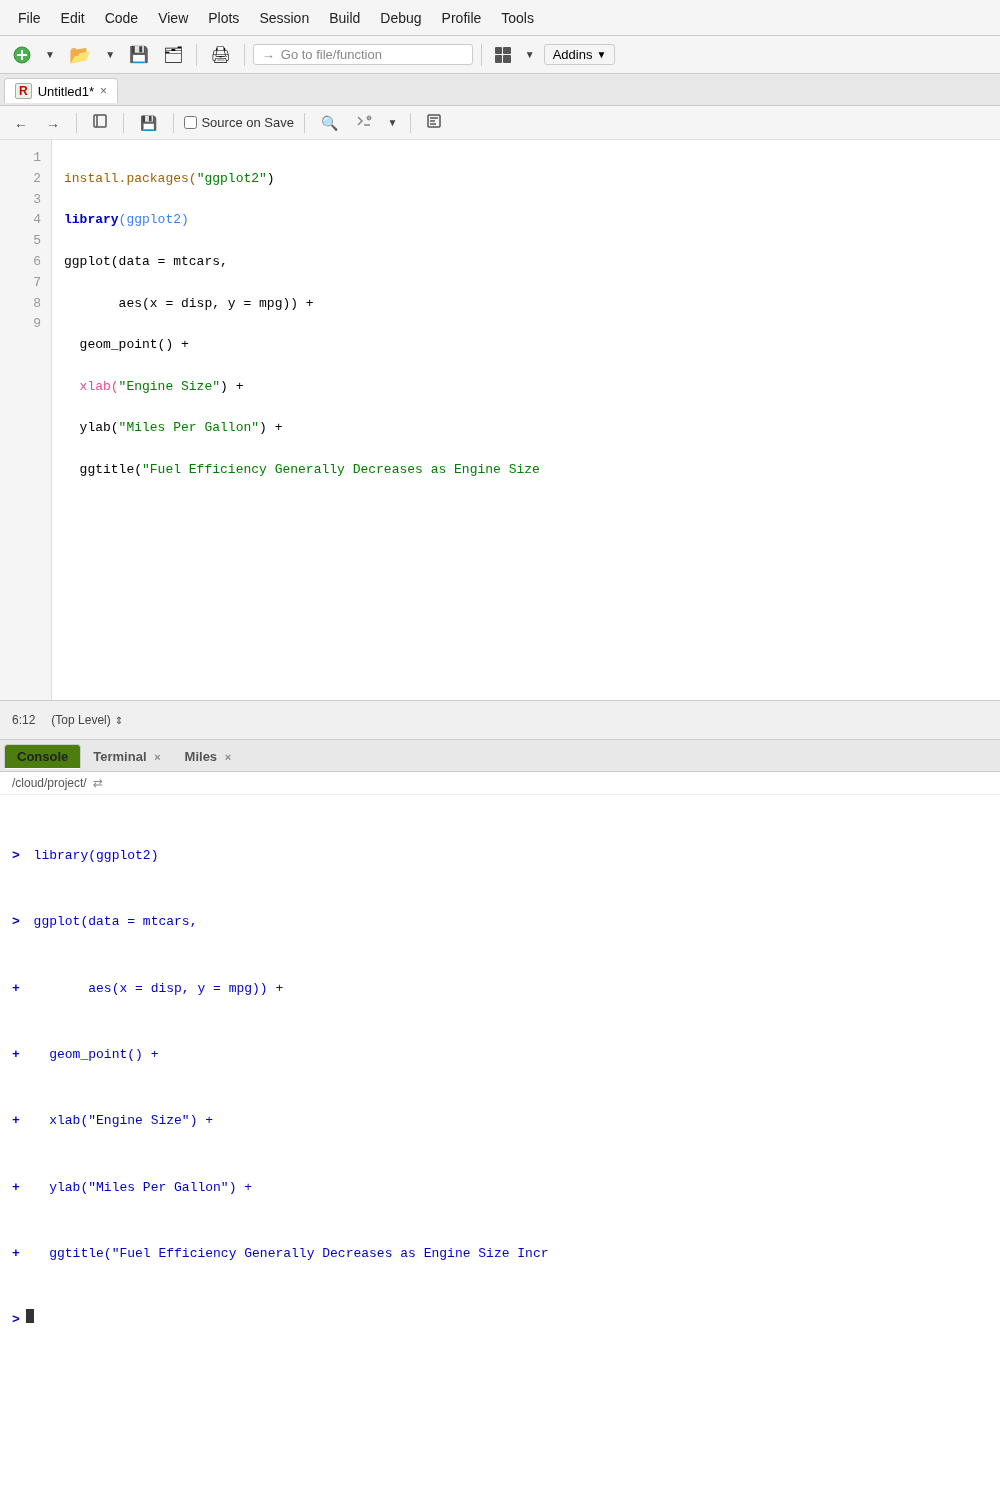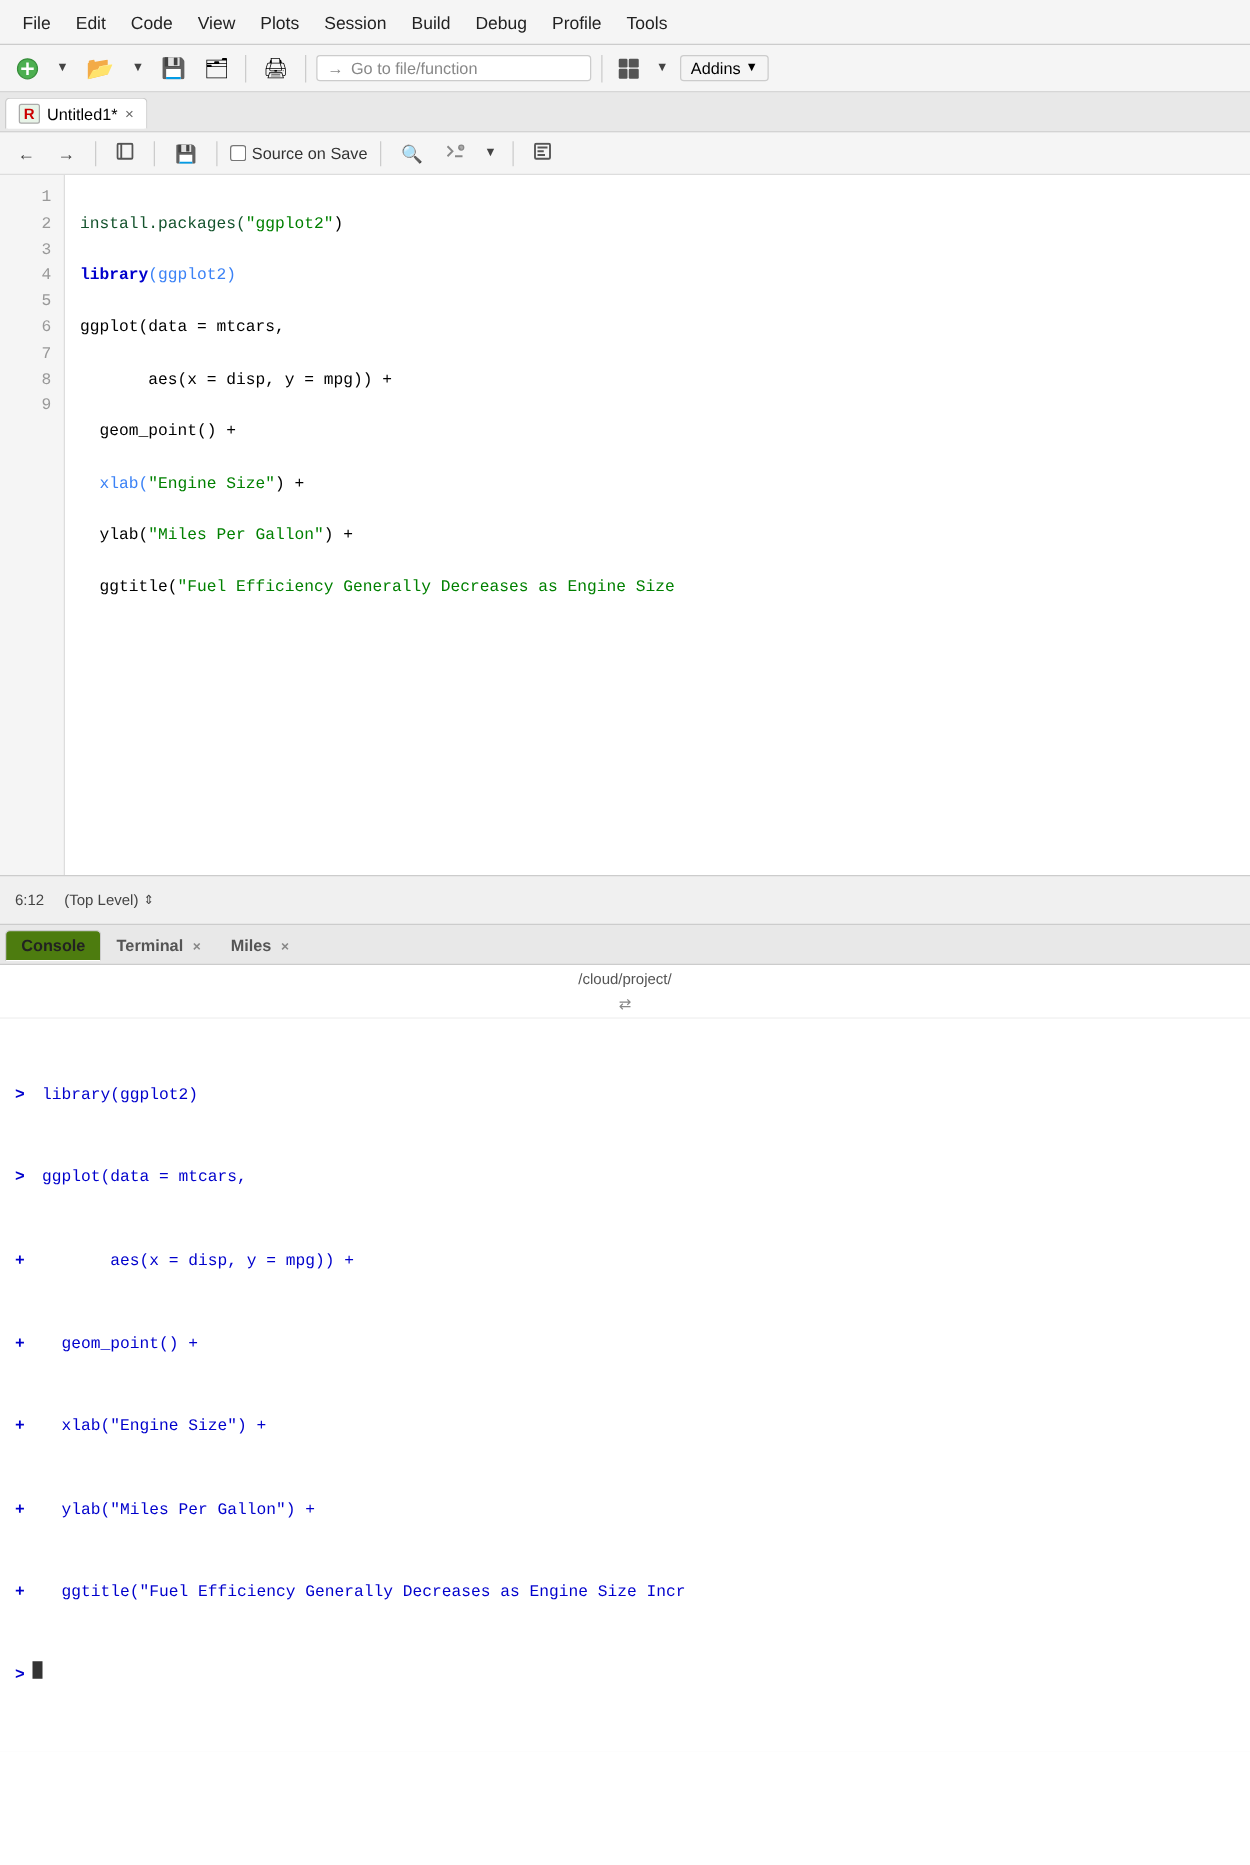--- a/index.html
+++ b/index.html
@@ -264,21 +264,20 @@
     .console-path {
       font-family: Arial, sans-serif;
       font-size: 12px;
       color: #555;
       padding: 4px 12px;
       border-bottom: 1px solid #eee;
       background: white;
       display: flex;
       align-items: center;
       gap: 6px;
-      flex-direction: column;
     }
     .console-output {
       padding: 6px 12px;
       font-size: 13px;
       line-height: 1.7;
       background: white;
       white-space: pre;
       overflow-x: auto;
     }
     .console-line { display: flex; align-items: baseline; }
@@ -434,26 +433,26 @@
       <div class="line-number">2</div>
       <div class="line-number">3</div>
       <div class="line-number">4</div>
       <div class="line-number">5</div>
       <div class="line-number">6</div>
       <div class="line-number">7</div>
       <div class="line-number">8</div>
       <div class="line-number">9</div>
     </div>
     <div class="code-lines" contenteditable="true" spellcheck="false" style="">
-<span class="code-line"><span style="color:#14532d;">install.packages(</span><span class="str">"ggplot2"</span><span style="color:#000;">)</span></span>
+<span class="code-line"><span style="color:#a16207;">install.packages(</span><span class="str">"ggplot2"</span><span style="color:#000;">)</span></span>
 <span class="code-line"><span style="color:#0000cc; font-weight:bold;">library</span><span style="color:#3b82f6;">(ggplot2)</span></span>
 <span class="code-line"><span style="color:#000;">ggplot(data = mtcars,</span></span>
 <span class="code-line"><span style="color:#000;">       aes(x = disp, y = mpg)) +</span></span>
 <span class="code-line"><span style="color:#000;">  geom_point() +</span></span>
-<span class="code-line"><span style="color:#3b82f6;">  xlab(</span><span class="str">"Engine Size"</span><span style="color:#000;">) +</span></span>
+<span class="code-line"><span style="color:#ec4899;">  xlab(</span><span class="str">"Engine Size"</span><span style="color:#000;">) +</span></span>
 <span class="code-line"><span style="color:#000;">  ylab(</span><span class="str">"Miles Per Gallon"</span><span style="color:#000;">) +</span></span>
 <span class="code-line"><span style="color:#000;">  ggtitle(</span><span class="str">"Fuel Efficiency Generally Decreases as Engine Size</span></span>
 <span class="code-line"></span>
     </div>
   </div>
 </div>
 
 <div class="status-bar">
   <span>6:12</span>
   <span style="display:flex;align-items:center;gap:4px;">

